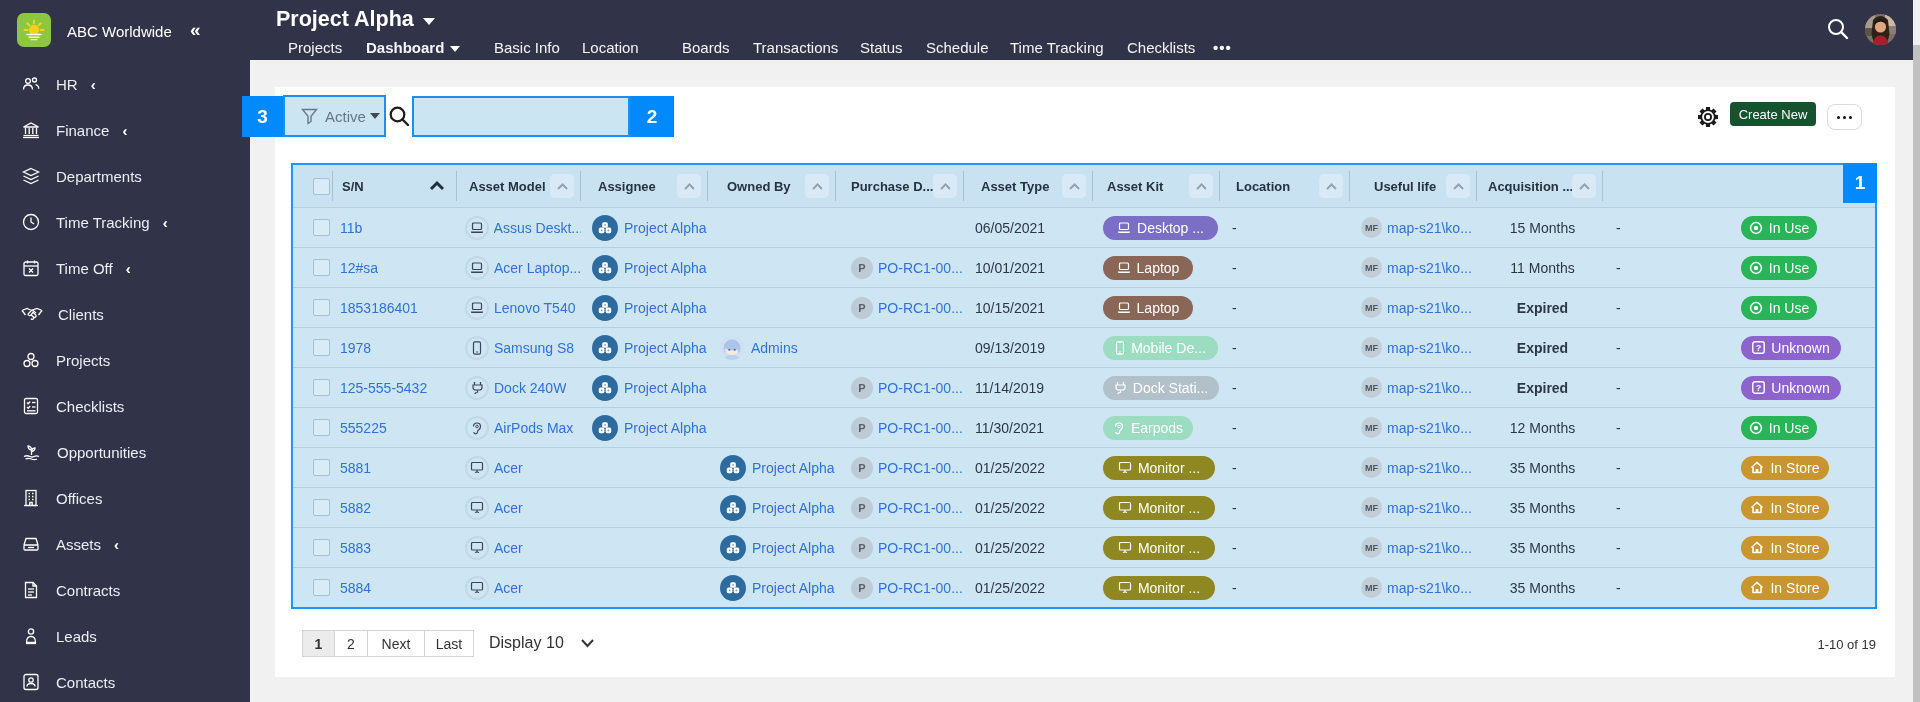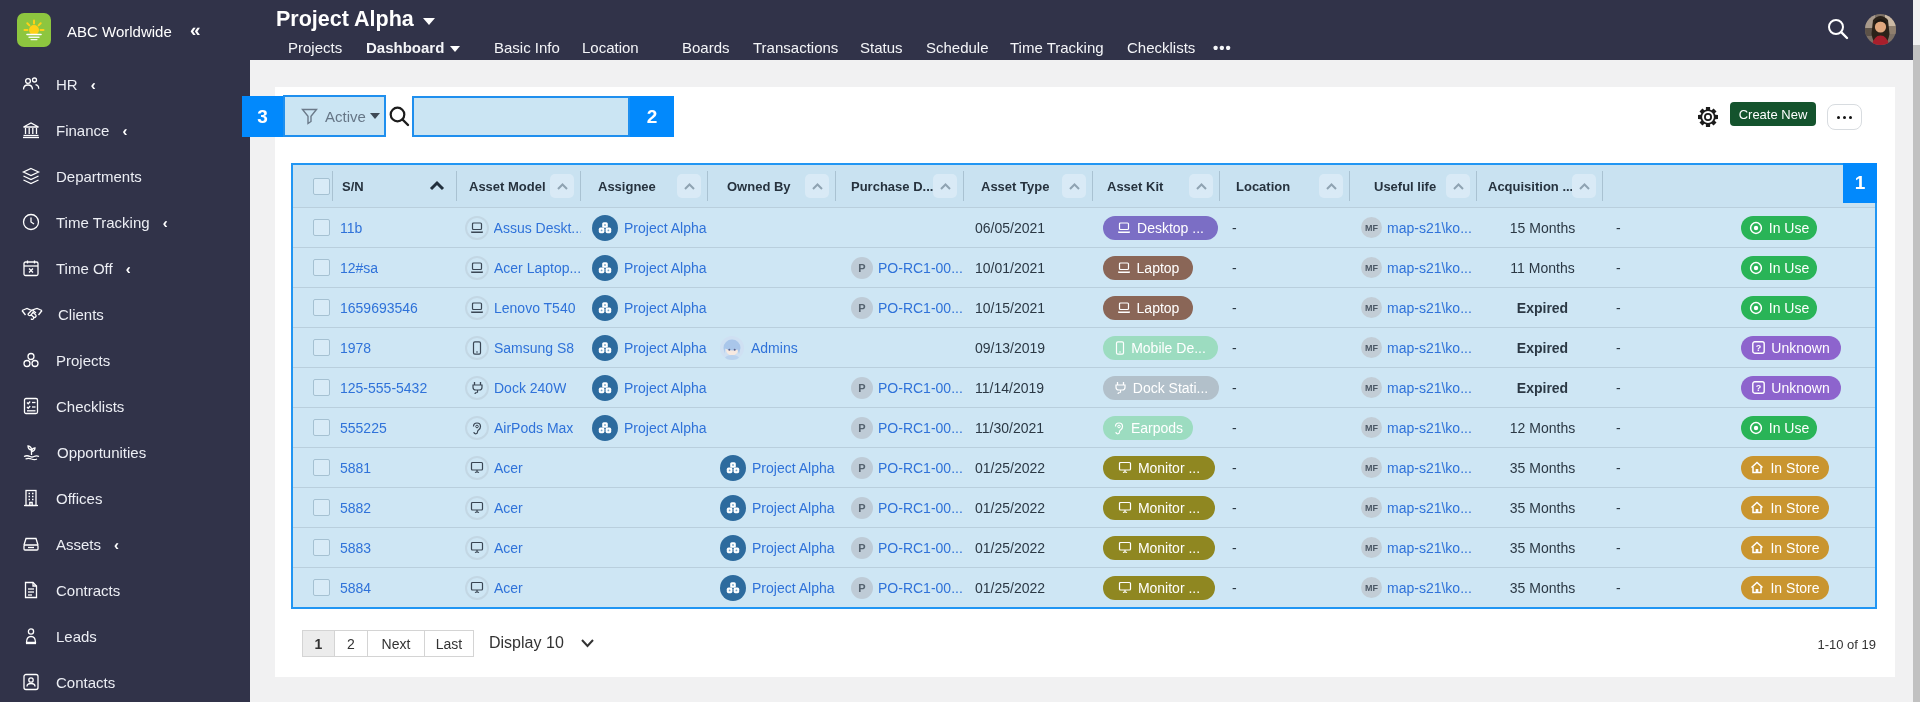--- a/index.html
+++ b/index.html
@@ -522,21 +522,21 @@
           </svg>
           <span>In Use</span>
         </div>
       </div>
     </div>
 <div class="trow">
       <div class="cell" style="width:40px">
         <div class="cbx" style="margin-left:20px"></div>
       </div>
       <div class="cell" style="width:124px">
-        <a class="lnk" style="margin-left:7px">1659693546</a>
+        <a class="lnk" style="margin-left:7px">1853186401</a>
       </div>
       <div class="cell" style="width:124px">
         <div class="mcirc" style="margin-left:8px">
           <svg width="14" height="12" viewBox="0 0 14 12">
             <rect x="2.5" y="1" width="9" height="6.5" rx="1" fill="none" stroke="#3a4654" stroke-width="1.2"></rect>
             <path d="M1 9.5 h12 v0.8 q0 0.8 -1 0.8 h-10 q-1 0 -1 -0.8 Z" fill="#3a4654"></path>
           </svg>
         </div>
         <a class="lnk" style="margin-left:5px;white-space:nowrap;overflow:hidden">Lenovo T540</a>
       </div>

